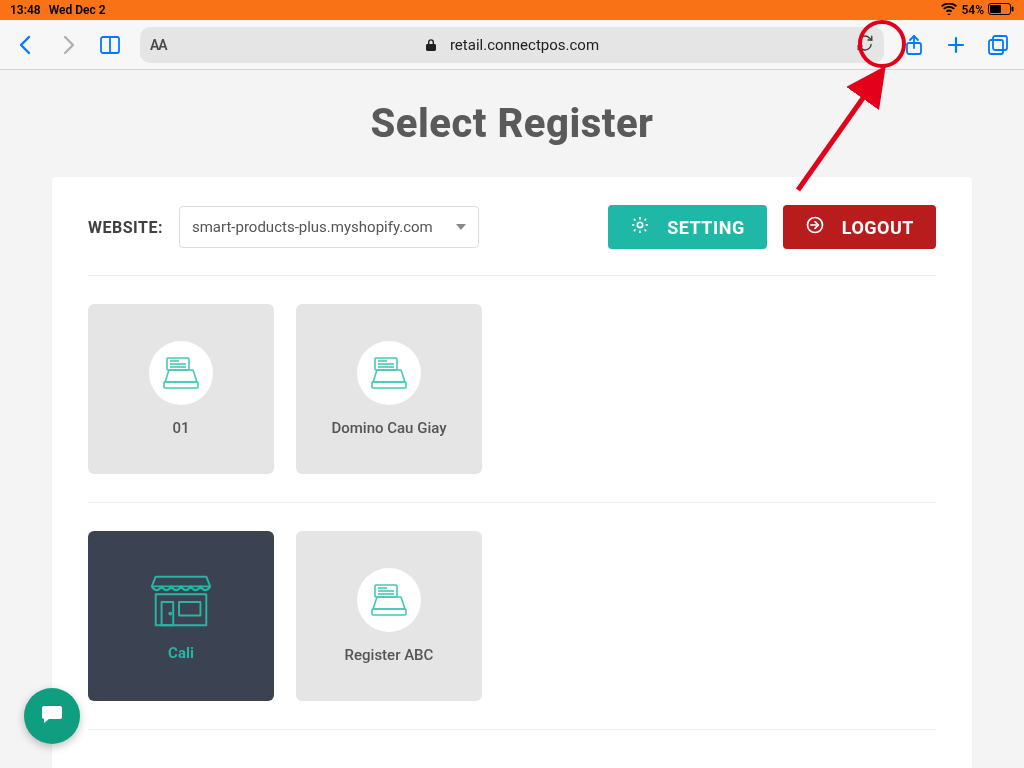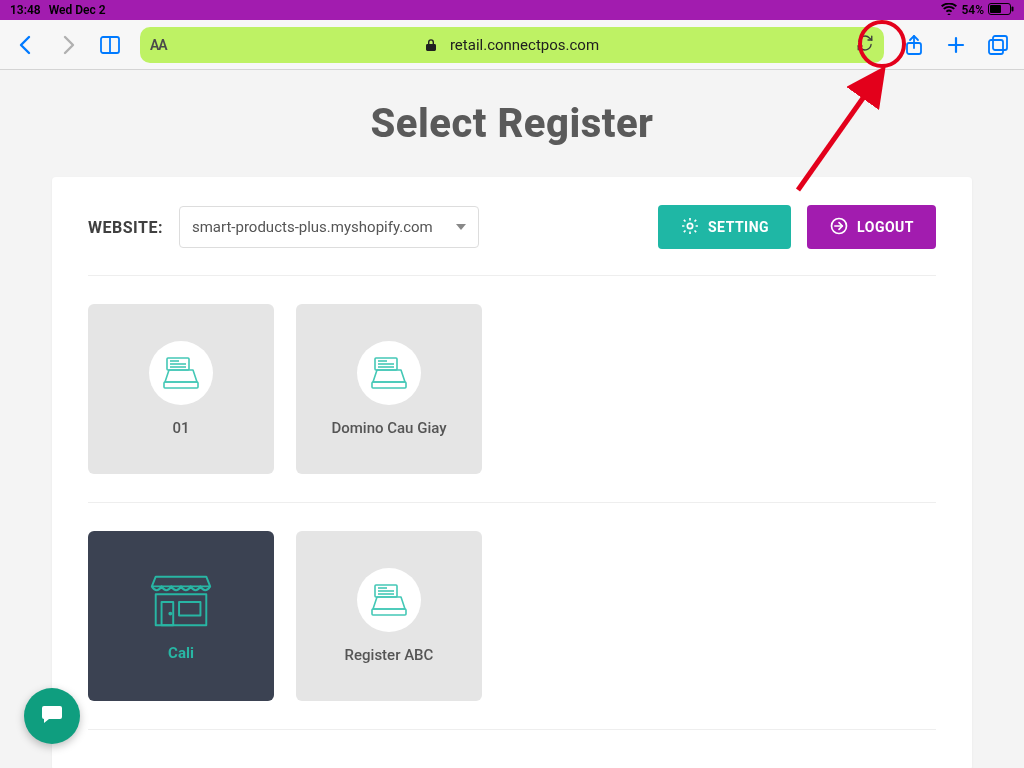--- a/index.html
+++ b/index.html
@@ -6,21 +6,21 @@
   body {
     width: 1024px; height: 768px;
     font-family: -apple-system, BlinkMacSystemFont, "Segoe UI", Roboto, Helvetica, Arial, sans-serif;
     background: #f2f2f2;
     overflow: hidden;
     position: relative;
   }
   
   .status-bar {
     height: 20px; width: 100%;
-    background: #a21caf;
+    background: #f97316;
     display: flex; align-items: center;
     font-size: 12px; font-weight: 600;
     padding: 0 10px;
     color: #000;
   }
   .status-left { flex: 1; display: flex; gap: 8px; }
   .status-right { display: flex; align-items: flex-start; gap: 4px; }
 
   
   .toolbar {
@@ -29,21 +29,21 @@
     border-bottom: 1px solid #d4d4d4;
     display: flex; align-items: center;
     padding: 0 14px;
     gap: 18px;
   }
   .tb-btn { color: #007aff; display:flex; align-items:center; justify-content:center; }
   .tb-btn.disabled { color: #b0b0b0; }
   .tb-icon { width: 24px; height: 24px; }
   .address-wrap {
     flex: 1; display: flex; align-items: center;
-    background: #bef264; border-radius: 10px;
+    background: #e5e5e5; border-radius: 10px;
     height: 36px; padding: 0 10px;
     position: relative;
   }
   .addr-left {
     font-size: 14px; color: #4a4a4a; font-weight: 600;
     letter-spacing: -1px;
   }
   .addr-center {
     position: absolute; left: 0; right: 0; text-align: center;
     font-size: 15px; color: #202020;
@@ -95,26 +95,26 @@
     width: 0; height: 0;
     border-left: 5px solid transparent;
     border-right: 5px solid transparent;
     border-top: 6px solid #888;
     transform: translateY(-50%);
   }
   .spacer { flex: 1; }
   .btn {
     height: 44px; padding: 0 22px;
     border-radius: 4px;
-    color: #fff; font-weight: 700; font-size: 14px;
+    color: #fff; font-weight: 700; font-size: 18px;
     letter-spacing: 0.5px;
-    display: flex; align-items: center; gap: 8px;
+    display: flex; align-items: center; gap: 17px;
   }
   .btn-setting { background: #1fb7a5; }
-  .btn-logout { background: #a21caf; }
+  .btn-logout { background: #b91c1c; }
 
   .section {
     padding-top: 28px;
     border-bottom: 1px solid #eee;
     padding-bottom: 28px;
     display: flex; gap: 22px;
   }
   .tile {
     width: 186px; height: 170px;
     border-radius: 6px;

